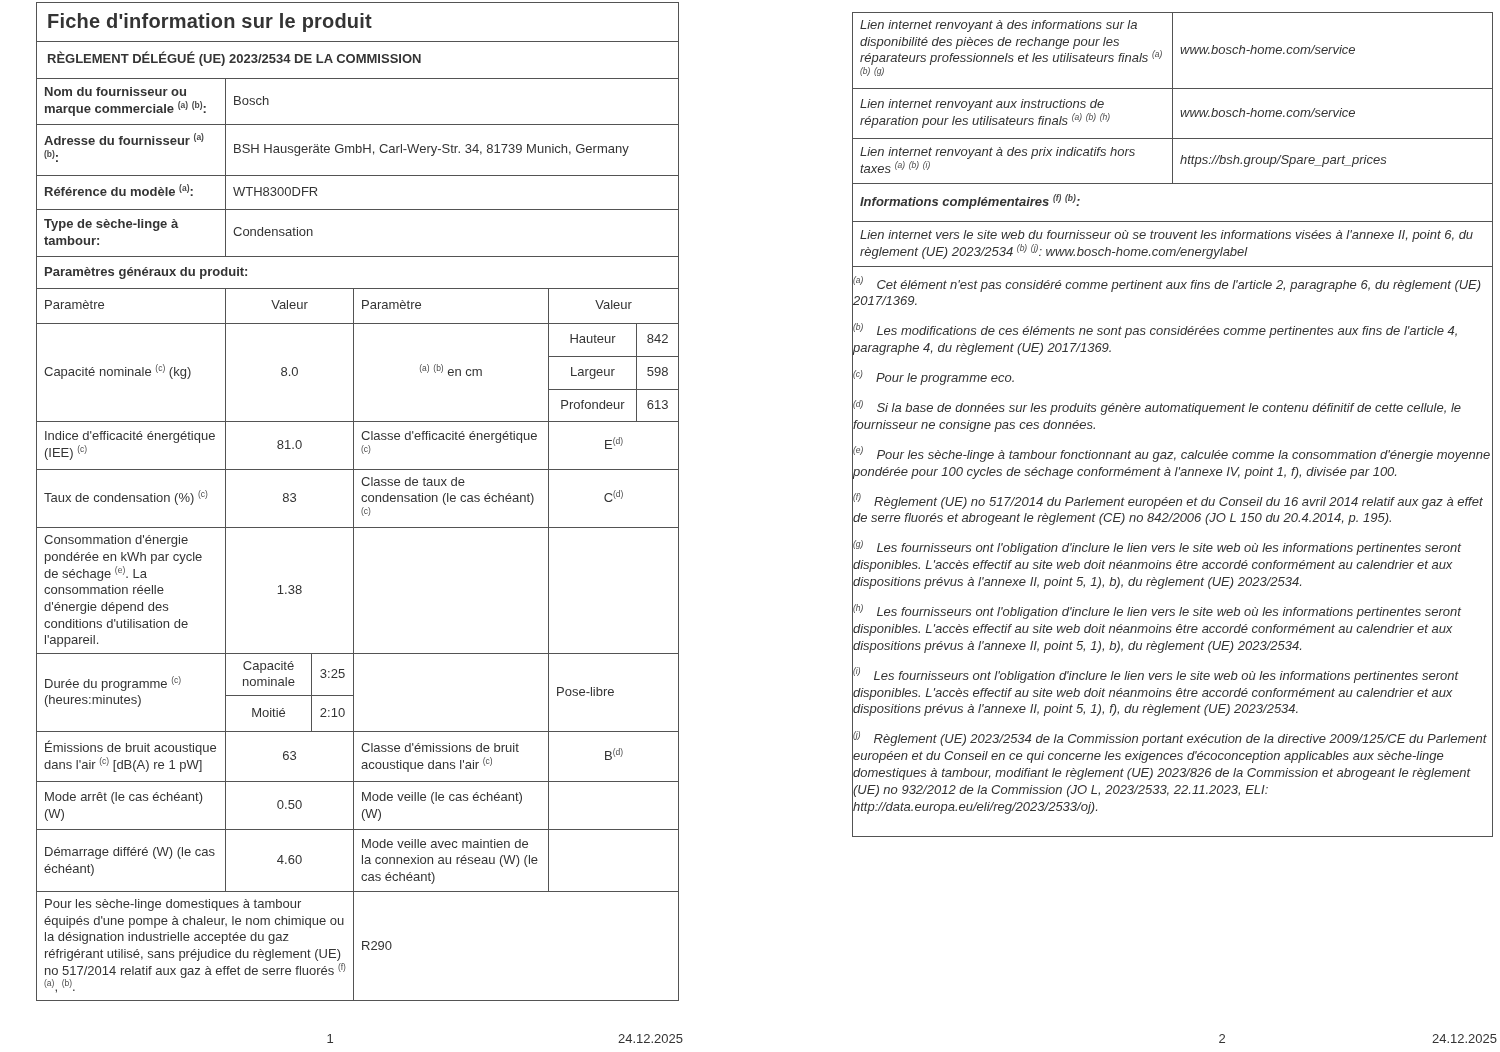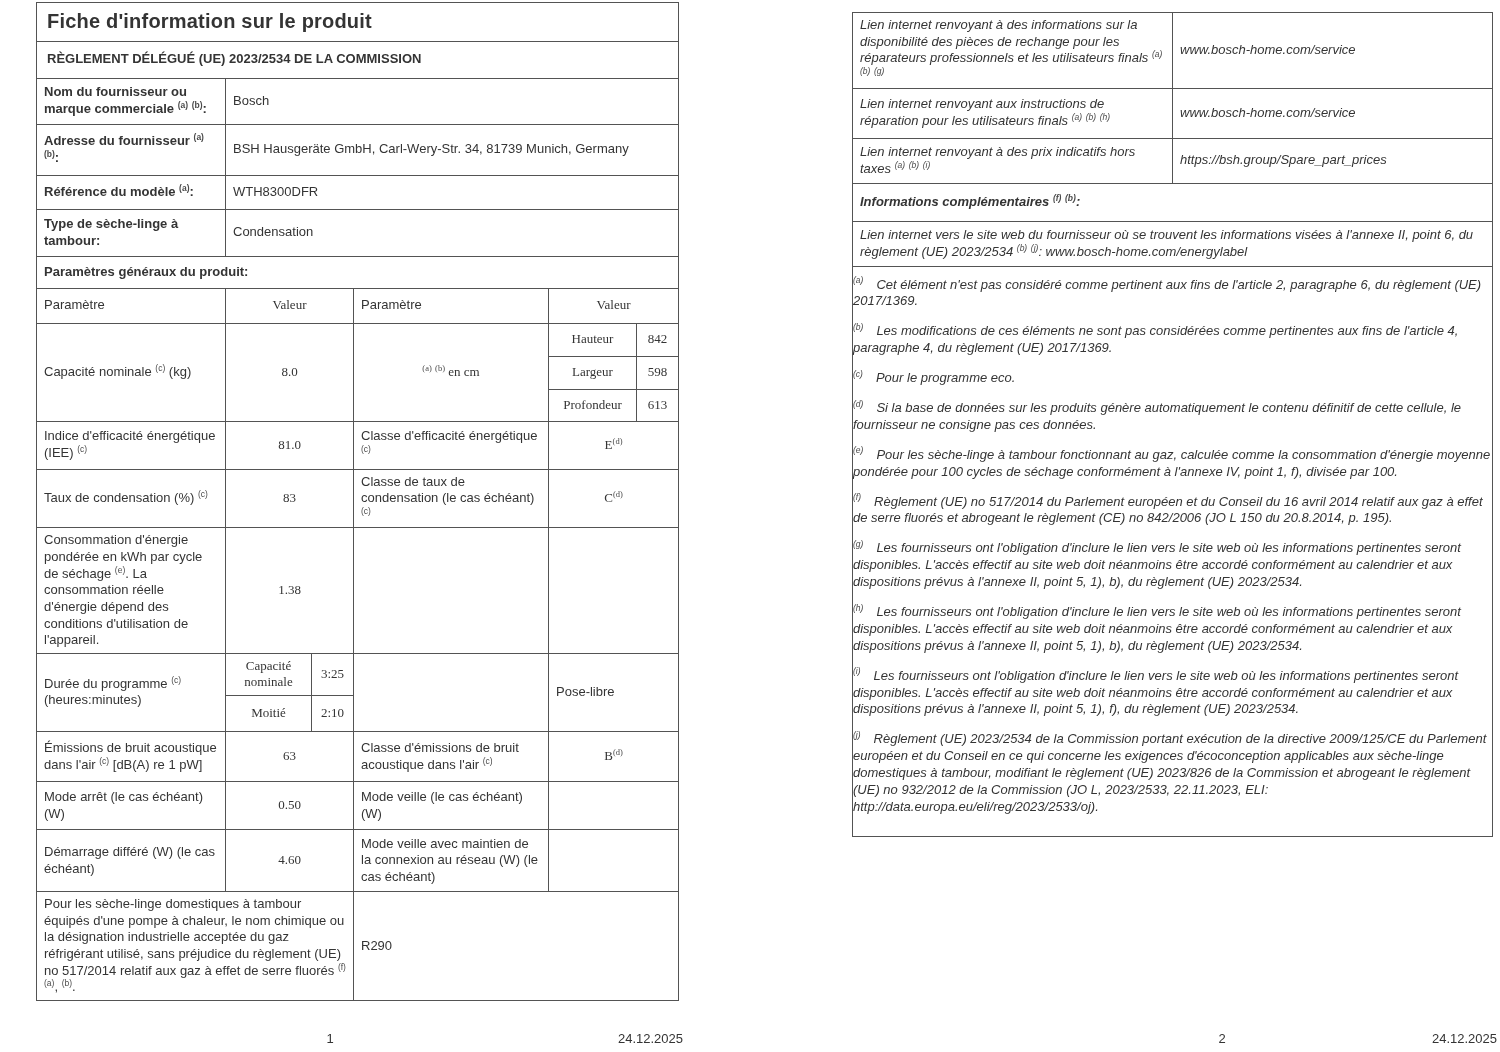--- a/index.html
+++ b/index.html
@@ -15,21 +15,21 @@
   td {
     border:1px solid #535353;
     vertical-align:middle;
     padding:4px 7px;
     font-size:13px;
     line-height:1.28;
     word-wrap:break-word;
   }
   sup { font-size:8.5px; line-height:0; vertical-align:super; color:#4a4a4a; }
   .b { font-weight:bold; }
-  .c { text-align:center;font-family:Liberation Serif, serif; }
+  .c { text-align:center; }
   .top { vertical-align:top; }
   #t1 { left:8px; top:2px; width:642px;margin-left:28px; }
   #t2 { left:852px; top:12px; width:640px;font-style:italic; }
   .title-cell { font-size:20px; font-weight:bold; padding:6px 10px; letter-spacing:.2px; }
   .subtitle-cell { padding:8px 10px;font-weight:bold; }
   .fncell { padding:10px 0; }
   .fn { margin:0 0 13px 0; font-size:13px; line-height:1.3; }
   .fn:last-child { margin-bottom:10px; }
   .fn sup { margin-right:13px; }
   .weblink-cell p { font-size:13px; line-height:1.3; }
@@ -195,21 +195,21 @@
     </td>
   </tr>
 
   <tr style="height:564px">
     <td colspan="2" class="fncell top">
       <p class="fn"><sup>(a)</sup><span>Cet élément n'est pas considéré comme pertinent aux fins de l'article 2, paragraphe 6, du règlement (UE) 2017/1369.</span></p>
       <p class="fn"><sup>(b)</sup><span>Les modifications de ces éléments ne sont pas considérées comme pertinentes aux fins de l'article 4, paragraphe 4, du règlement (UE) 2017/1369.</span></p>
       <p class="fn"><sup>(c)</sup><span>Pour le programme eco.</span></p>
       <p class="fn"><sup>(d)</sup><span>Si la base de données sur les produits génère automatiquement le contenu définitif de cette cellule, le fournisseur ne consigne pas ces données.</span></p>
       <p class="fn"><sup>(e)</sup><span>Pour les sèche-linge à tambour fonctionnant au gaz, calculée comme la consommation d'énergie moyenne pondérée pour 100 cycles de séchage conformément à l'annexe IV, point 1, f), divisée par 100.</span></p>
-      <p class="fn"><sup>(f)</sup><span>Règlement (UE) no 517/2014 du Parlement européen et du Conseil du 16 avril 2014 relatif aux gaz à effet de serre fluorés et abrogeant le règlement (CE) no 842/2006 (JO L 150 du 20.8.2014, p. 195).</span></p>
+      <p class="fn"><sup>(f)</sup><span>Règlement (UE) no 517/2014 du Parlement européen et du Conseil du 16 avril 2014 relatif aux gaz à effet de serre fluorés et abrogeant le règlement (CE) no 842/2006 (JO L 150 du 20.4.2014, p. 195).</span></p>
       <p class="fn"><sup>(g)</sup><span>Les fournisseurs ont l'obligation d'inclure le lien vers le site web où les informations pertinentes seront disponibles. L'accès effectif au site web doit néanmoins être accordé conformément au calendrier et aux dispositions prévus à l'annexe II, point 5, 1), b), du règlement (UE) 2023/2534.</span></p>
       <p class="fn"><sup>(h)</sup><span>Les fournisseurs ont l'obligation d'inclure le lien vers le site web où les informations pertinentes seront disponibles. L'accès effectif au site web doit néanmoins être accordé conformément au calendrier et aux dispositions prévus à l'annexe II, point 5, 1), b), du règlement (UE) 2023/2534.</span></p>
       <p class="fn"><sup>(i)</sup><span>Les fournisseurs ont l'obligation d'inclure le lien vers le site web où les informations pertinentes seront disponibles. L'accès effectif au site web doit néanmoins être accordé conformément au calendrier et aux dispositions prévus à l'annexe II, point 5, 1), f), du règlement (UE) 2023/2534.</span></p>
       <p class="fn"><sup>(j)</sup><span>Règlement (UE) 2023/2534 de la Commission portant exécution de la directive 2009/125/CE du Parlement européen et du Conseil en ce qui concerne les exigences d'écoconception applicables aux sèche-linge domestiques à tambour, modifiant le règlement (UE) 2023/826 de la Commission et abrogeant le règlement (UE) no 932/2012 de la Commission (JO L, 2023/2533, 22.11.2023, ELI: http://data.europa.eu/eli/reg/2023/2533/oj).</span></p>
     </td>
   </tr>
 </tbody>
   </table>
 
 <span id="f1num" class="footer-item">1</span>

